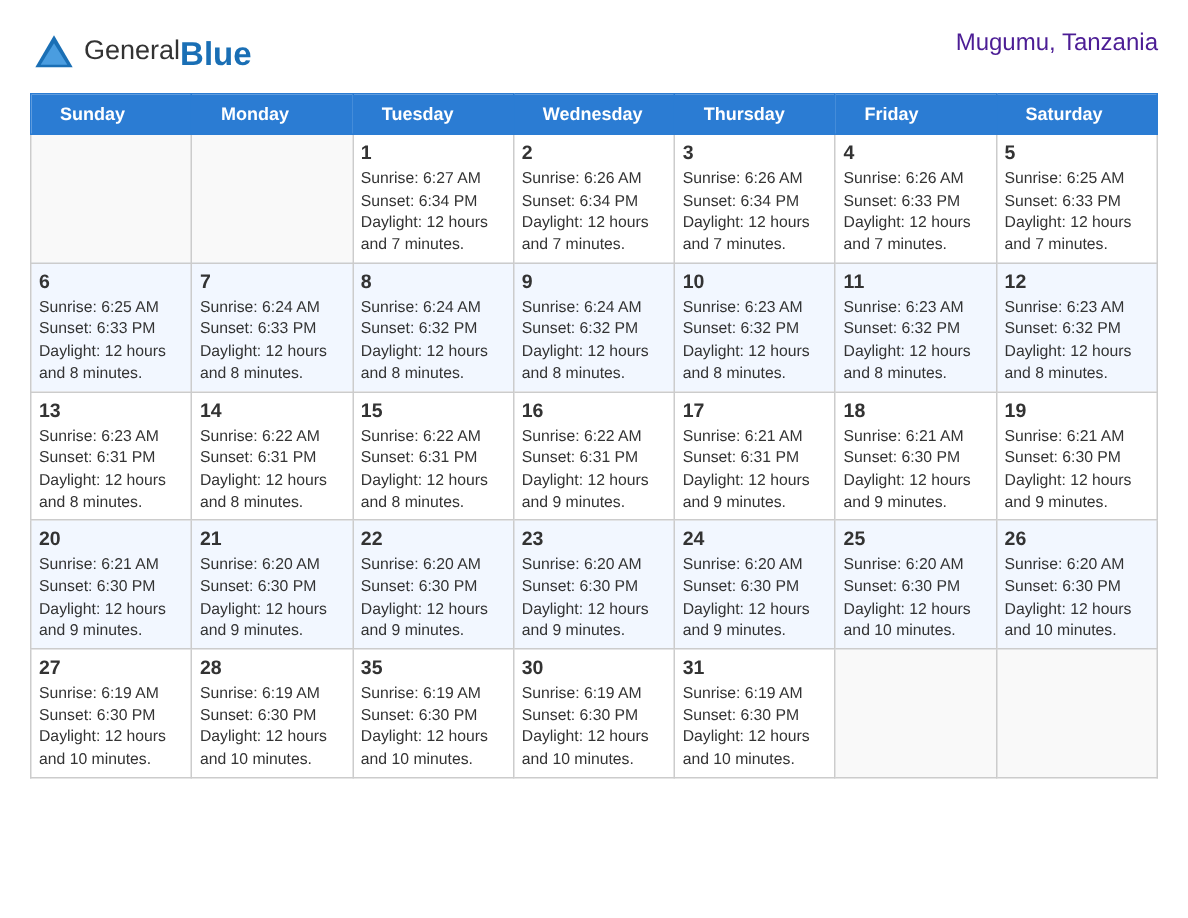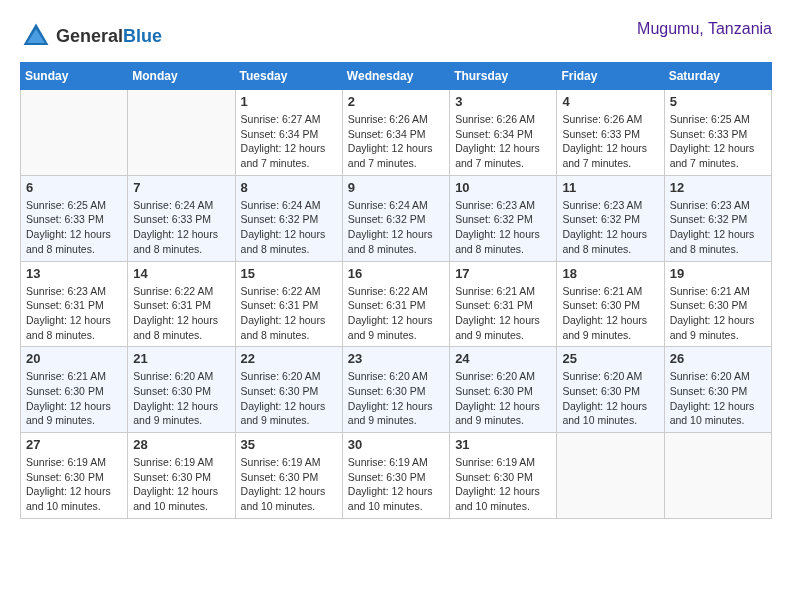--- a/index.html
+++ b/index.html
@@ -14,38 +14,38 @@
       display: flex;
       justify-content: space-between;
       align-items: flex-start;
       margin-bottom: 10px;
     }
     .logo {
       display: flex;
       align-items: center;
       gap: 4px;
     }
-    .logo-text-general { font-size: 18px; font-weight: bold; color: #333; }
-    .logo-text-blue { font-size: 18px; font-weight: bold; color: #1a6fb5; }
+    .logo-text-general { font-size: 18px; font-weight: normal; color: #333; }
+    .logo-text-blue { font-size: 22px; font-weight: bold; color: #1a6fb5; }
     .logo-icon {
       width: 32px;
       height: 32px;
     }
     .title-section { text-align: right; }
     .month-title { font-size: 36px; font-weight: bold; color: #333; }
     .location-title { font-size: 16px; color: #4c1d95; }
     .calendar {
       width: 100%;
       border-collapse: collapse;
       font-size: 11px;
     }
     .calendar th {
       background-color: #2b7cd3;
       color: white;
-      padding: 6px 4px;
+      padding: 6px 19px;
       text-align: left;
       font-size: 12px;
       border: 1px solid #2b7cd3;
     }
     .calendar td {
       border: 1px solid #ccc;
       vertical-align: top;
       padding: 4px 5px;
       width: calc(100% / 7);
       min-height: 80px;

